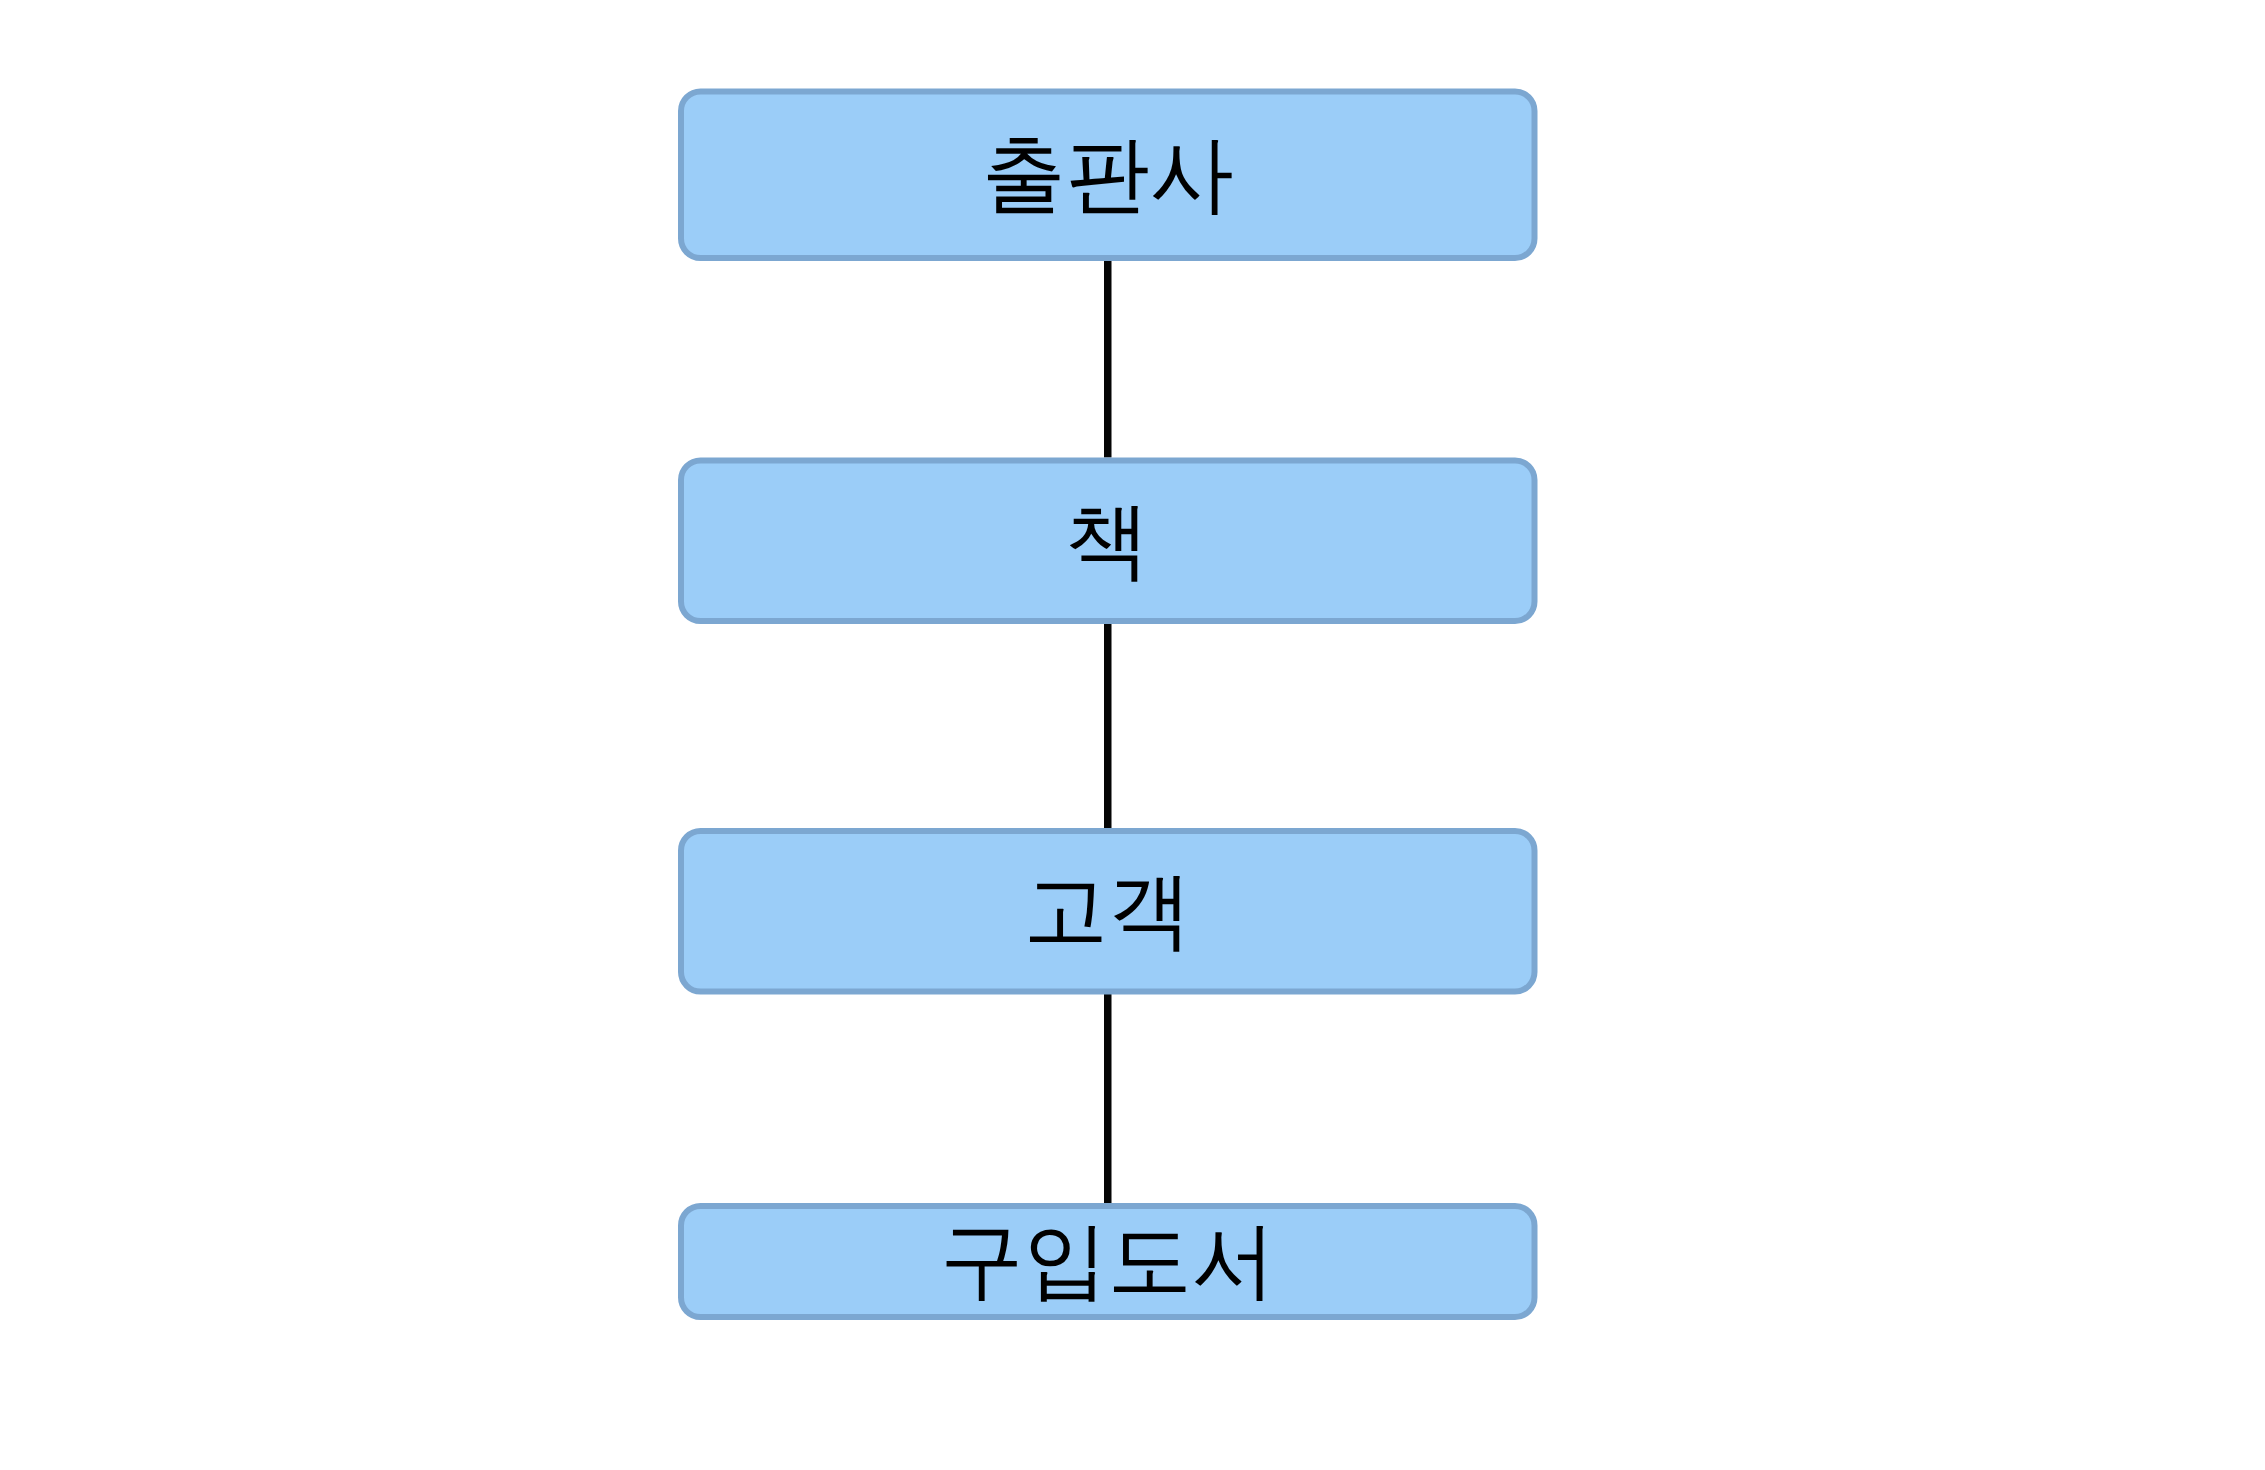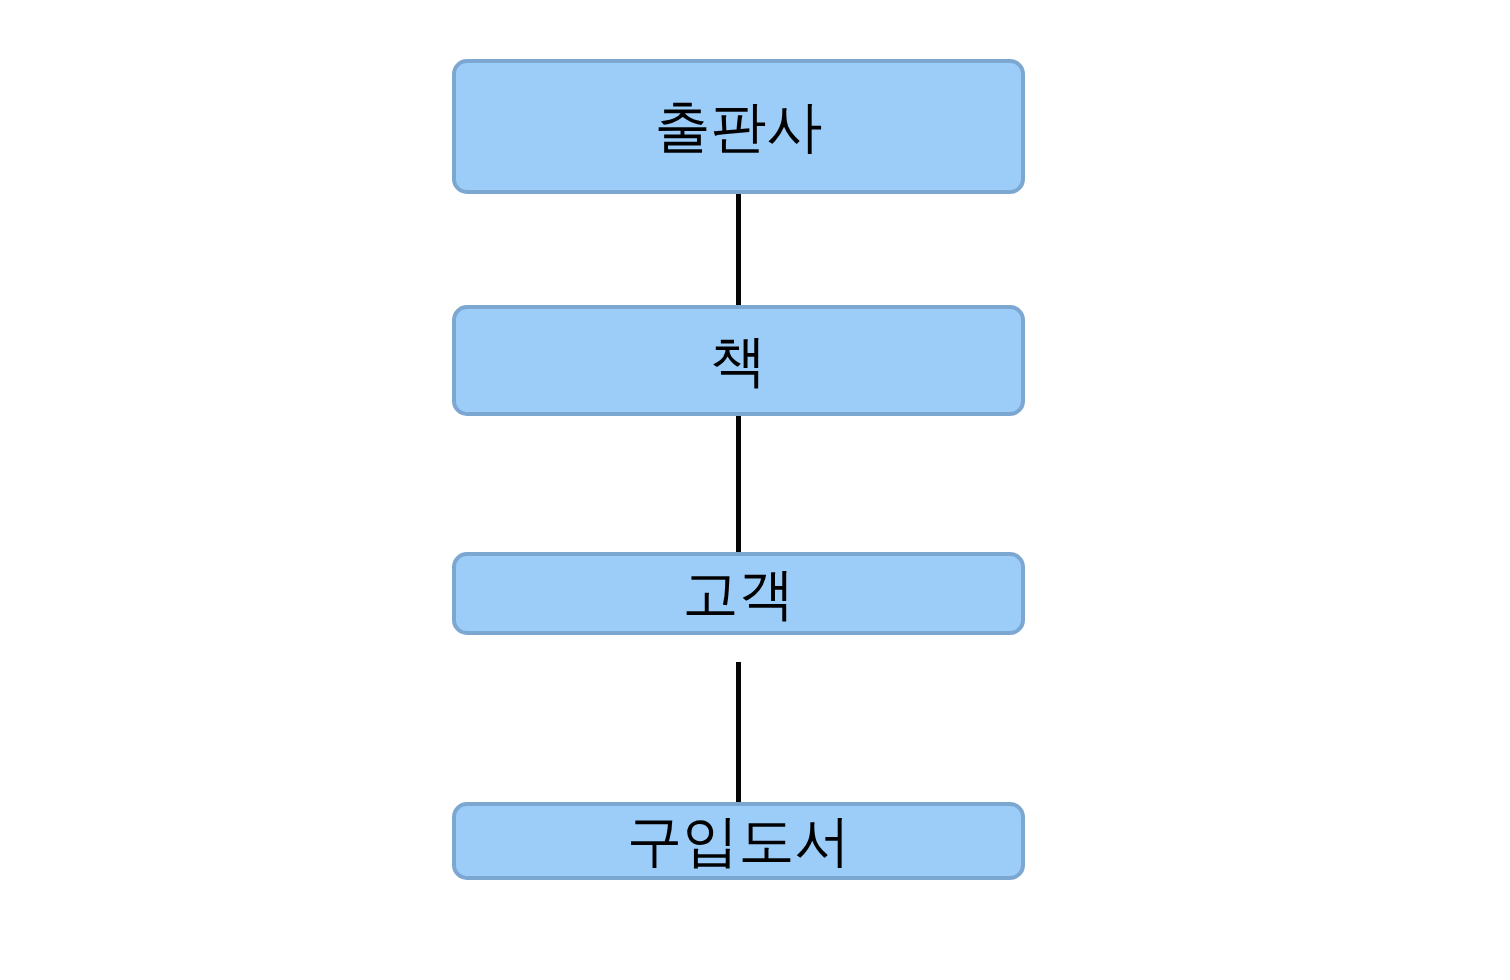--- a/index.html
+++ b/index.html
@@ -49,29 +49,29 @@
 <body>
 
 <div id="diagram-canvas" style="background: rgb(255, 255, 255);">
 
   <div class="connector" style="left: 736px; top: 170px; width: 5px; height: 135px; background: rgb(5, 5, 5);"></div>
 
   <div class="connector" style="left: 736px; top: 415px; width: 5px; height: 137px; background: rgb(5, 5, 5);"></div>
 
   <div class="connector" style="left: 736px; top: 662px; width: 5px; height: 140px; background: rgb(5, 5, 5);"></div>
 
-  <div class="node" style="left: 452px; top: 59px; width: 573px; height: 135px; background: rgb(155, 205, 248); border-color: rgb(124, 167, 209);">
+  <div class="node" style="left: 452px; top: 59px; width: 573px; height: 115px; background: rgb(155, 205, 248); border-color: rgb(124, 167, 209);">
     <span class="node-label" style="color: rgb(0, 0, 0);">출판사</span>
   </div>
 
   <div class="node" style="left: 452px; top: 305px; width: 573px; height: 111px; background: rgb(155, 205, 248); border-color: rgb(124, 167, 209);">
     <span class="node-label" style="color: rgb(0, 0, 0);">책</span>
   </div>
 
-  <div class="node" style="left: 452px; top: 552px; width: 573px; height: 83px; background: rgb(155, 205, 248); border-color: rgb(124, 167, 209);">
+  <div class="node" style="left: 452px; top: 552px; width: 573px; height: 111px; background: rgb(155, 205, 248); border-color: rgb(124, 167, 209);">
     <span class="node-label" style="color: rgb(0, 0, 0);">고객</span>
   </div>
 
   <div class="node" style="left: 452px; top: 802px; width: 573px; height: 78px; background: rgb(155, 205, 248); border-color: rgb(124, 167, 209);">
     <span class="node-label" style="color: rgb(0, 0, 0);">구입도서</span>
   </div>
 
 </div>
 
 </body></html>

